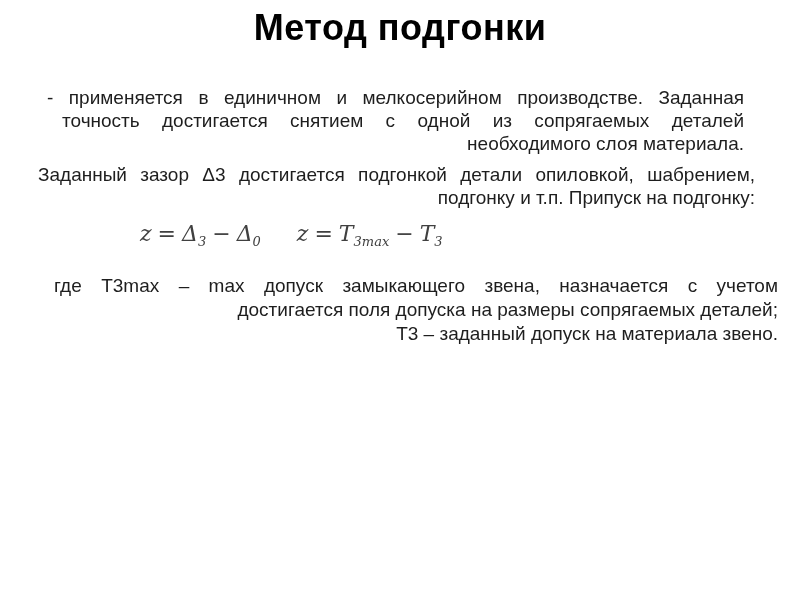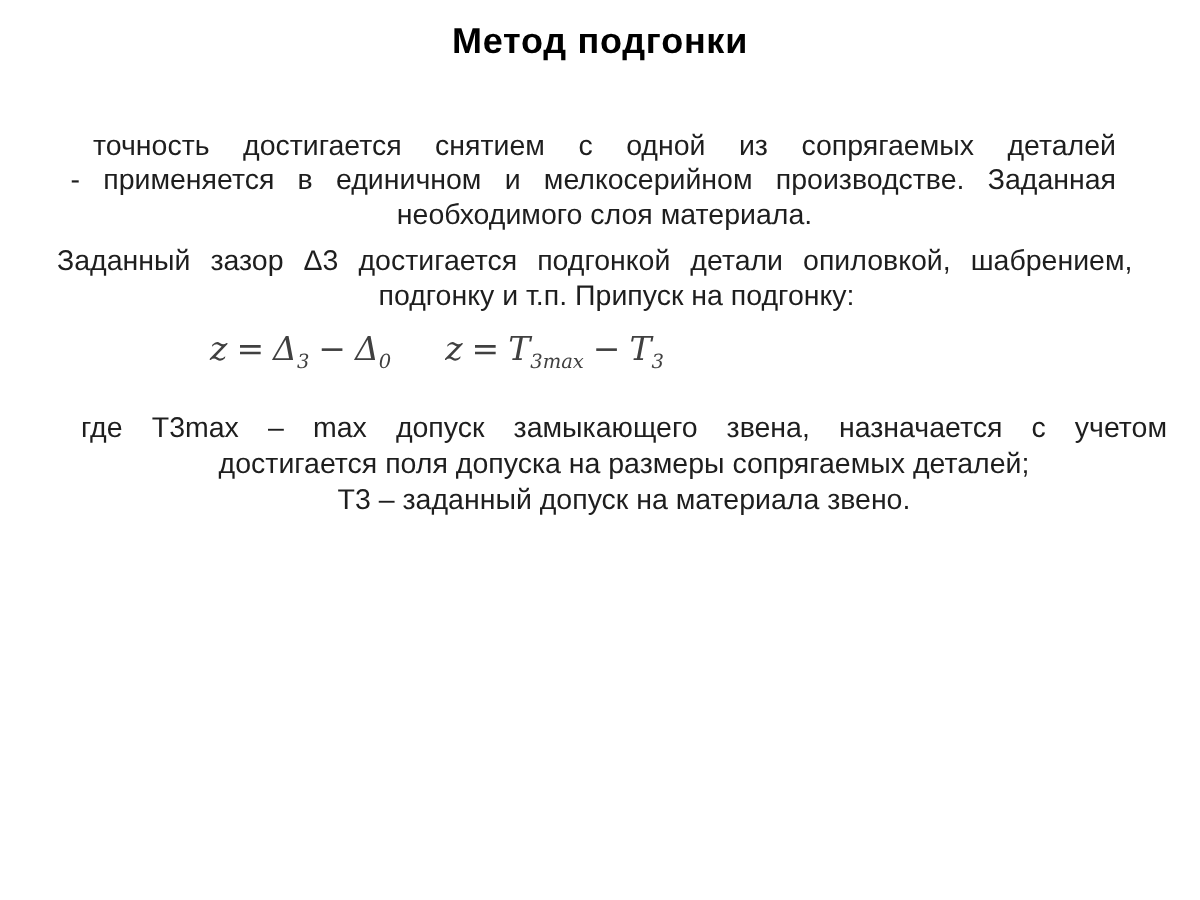--- a/index.html
+++ b/index.html
@@ -16,33 +16,33 @@
     font-family: "Liberation Sans", sans-serif;
     color: #1e1e1e;
   }
   .title {
     position: absolute;
     top: 10px;
     left: 0;
     width: 100%;
     margin: 0;
     text-align: center;
-    font-size: 24px;
+    font-size: 36px;
     line-height: 36px;
     font-weight: 700;
     letter-spacing: 0.5px;
     color: #000000;
   }
   .p {
     position: absolute;
     font-size: 19px;
     line-height: 23px;
   }
   .p .line {
-    text-align: center;
+    text-align: right;
   }
   .p .line.stretch {
     text-align: justify;
     text-align-last: justify;
   }
   .p1 {
     top: 86px;
     left: 47px;
     width: 697px;
   }
@@ -90,22 +90,22 @@
   }
 </style>
 </head>
 <body>
 
 <div class="slide">
 
   <h1 class="title">Метод подгонки</h1>
 
   <div class="p p1">
+    <div class="line stretch">- применяется в единичном и мелкосерийном производстве. Заданная</div>
     <div class="line stretch hang">точность достигается снятием с одной из сопрягаемых деталей</div>
-    <div class="line stretch">- применяется в единичном и мелкосерийном производстве. Заданная</div>
     <div class="line hang">необходимого слоя материала.</div>
   </div>
 
   <div class="p p2">
     <div class="line stretch">Заданный зазор Δ3 достигается подгонкой детали опиловкой, шабрением,</div>
     <div class="line hang2">подгонку и т.п. Припуск на подгонку:</div>
   </div>
 
   <div class="formulas">
     <span class="formula">

